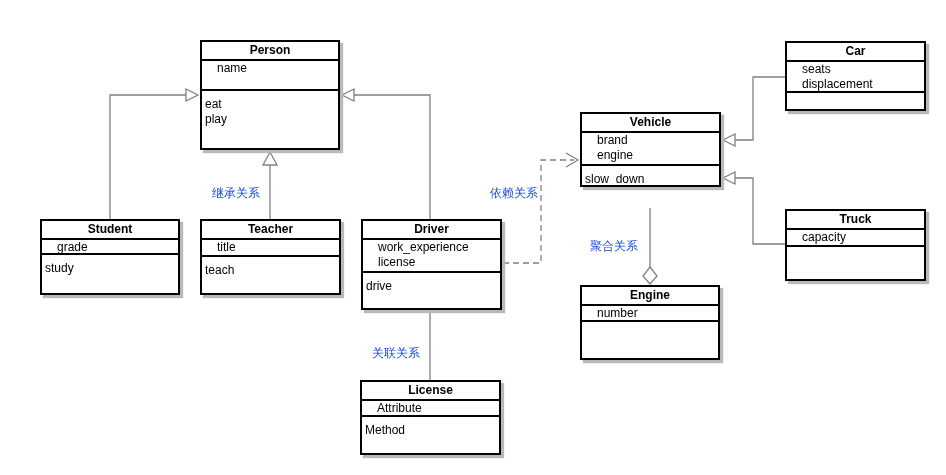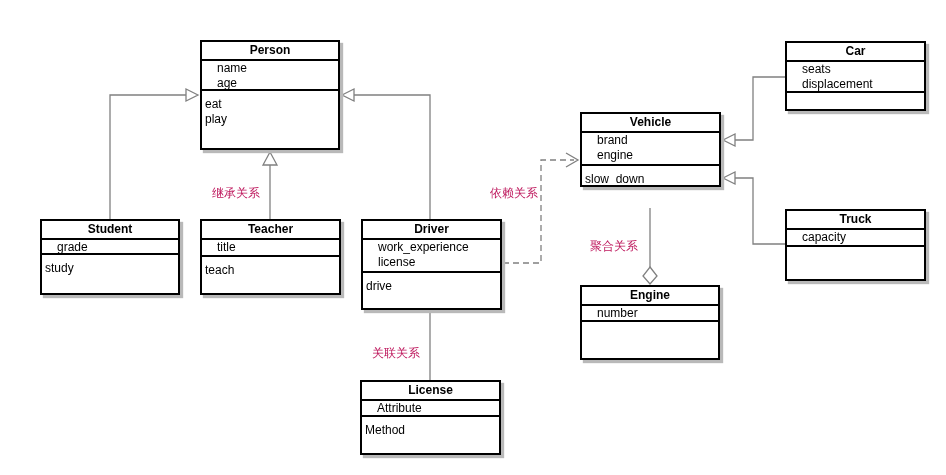--- a/index.html
+++ b/index.html
@@ -13,21 +13,21 @@
     box-shadow:3px 3px 1px #b9b9b9;font-size:12px;color:#000;
   }
   .cls .t{
     font-weight:bold;text-align:center;border-bottom:2px solid #000;
     height:17px;line-height:16px;overflow:hidden;white-space:nowrap;
   }
   .cls .a{border-bottom:2px solid #000;box-sizing:border-box;padding:0 15px;}
   .cls .m{padding:6px 3px;}
   .row{line-height:15px;height:15px;white-space:nowrap;overflow:hidden;}
   .edge-label{
-    position:absolute;font-size:12px;color:#be185d;line-height:14px;white-space:nowrap;
+    position:absolute;font-size:12px;color:#1d4ed8;line-height:14px;white-space:nowrap;
   }
 </style>
 </head>
 <body>
 
 <div id="canvas">
 
   <svg id="edges" viewBox="0 0 946 475" xmlns="http://www.w3.org/2000/svg">
 
     <g>
@@ -67,21 +67,20 @@
     <g>
       <polyline points="785,244 753,244 753,178 735,178" fill="none" stroke="#808080" stroke-width="1.3"></polyline>
       <polygon points="723,178 735,172 735,184" fill="#ffffff" stroke="#808080" stroke-width="1.3"></polygon>
     </g>
   </svg>
 
   <div class="cls" style="left:200px;top:40px;width:140px;height:110px">
     <div class="t">Person</div>
     <div class="a" style="height:30px">
       <div class="row">name</div>
-      <div class="row">age</div>
     </div>
     <div class="m">
       <div class="row">eat</div>
       <div class="row">play</div>
     </div>
   </div>
 
   <div class="cls" style="left:40px;top:219px;width:140px;height:76px">
     <div class="t">Student</div>
     <div class="a" style="height:15px">

